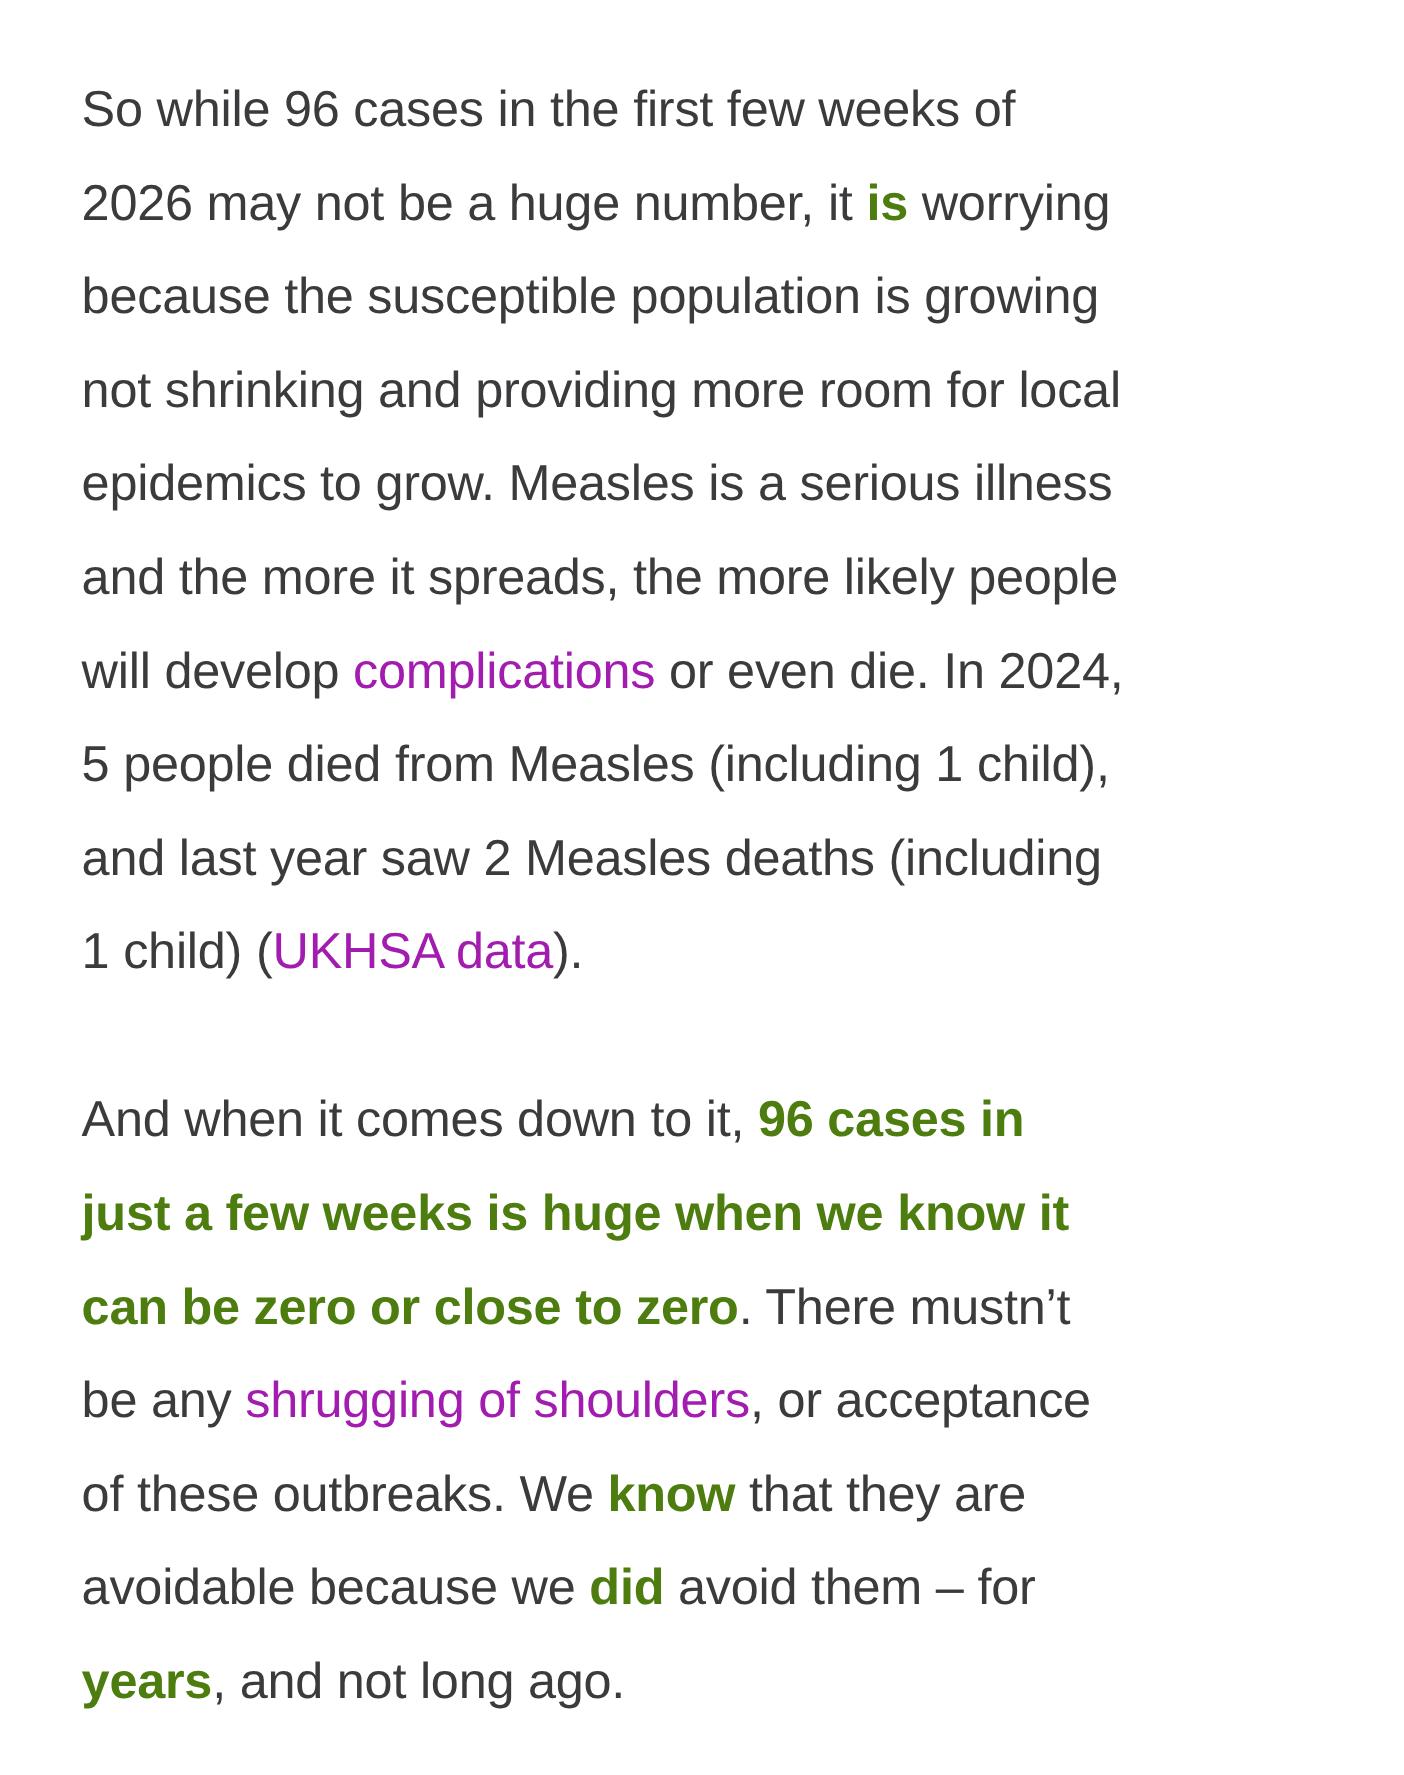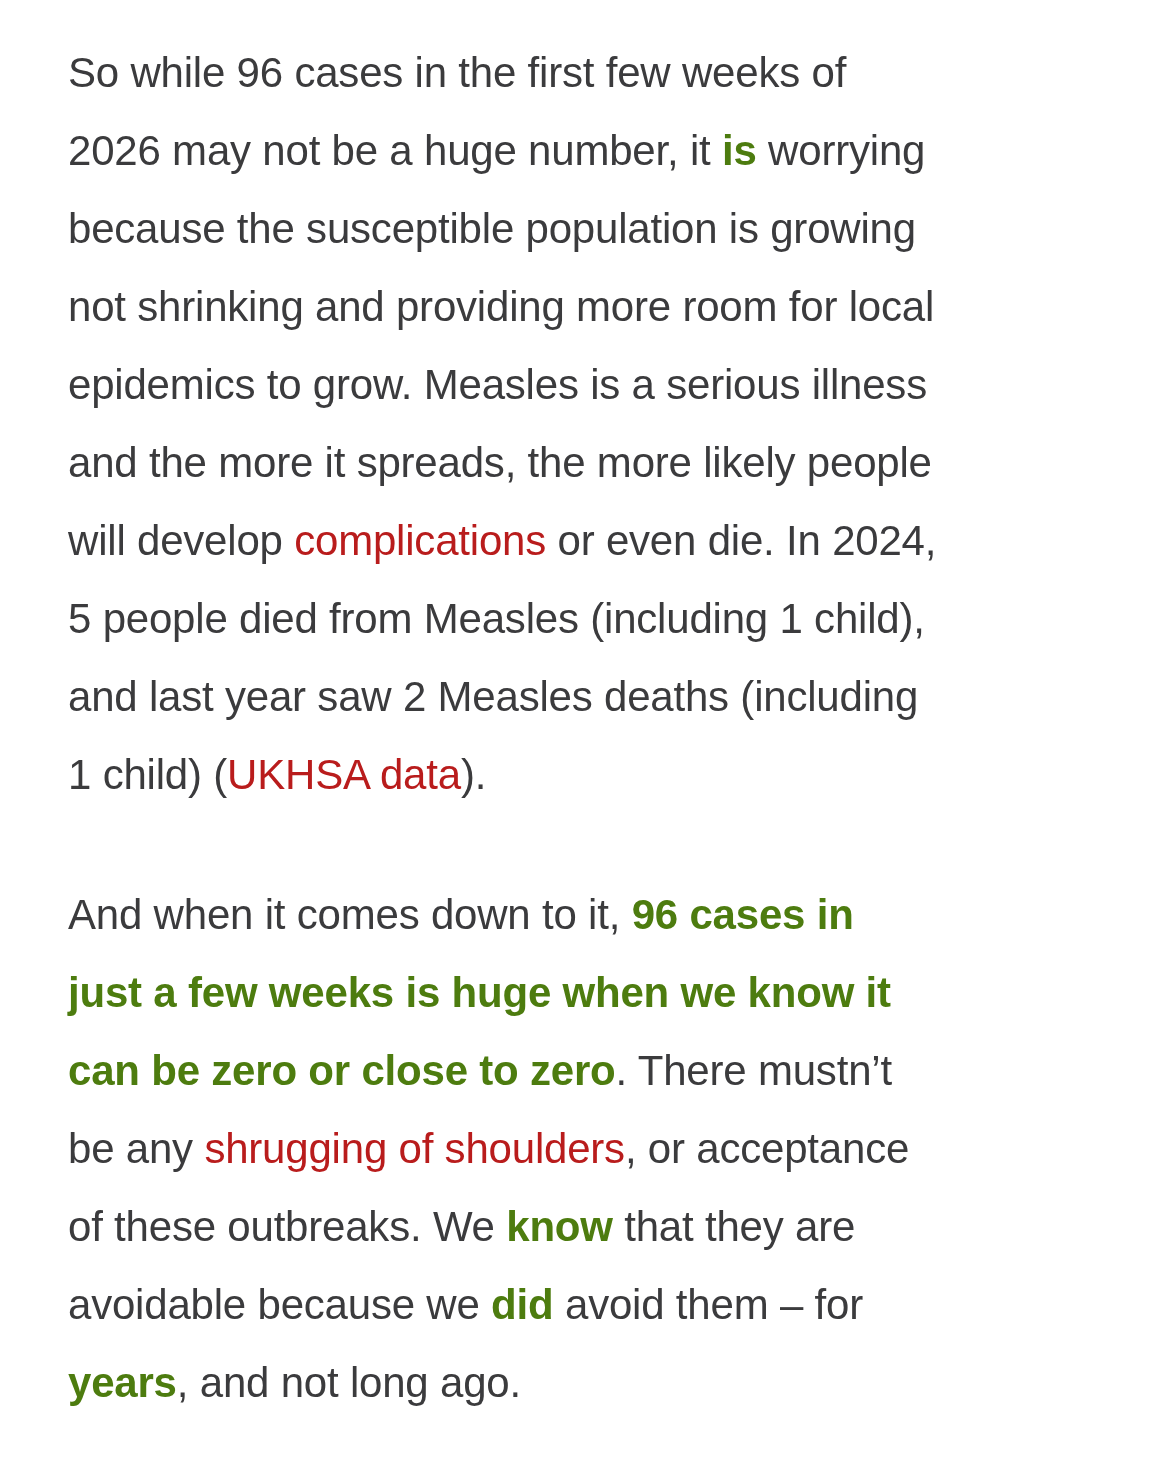--- a/index.html
+++ b/index.html
@@ -7,39 +7,39 @@
     padding: 0;
     background: #ffffff;
   }
   body {
     width: 1170px;
     min-height: 1479px;
     font-family: "Liberation Sans", "DejaVu Sans", sans-serif;
     -webkit-font-smoothing: antialiased;
   }
   .article {
-    padding: 34px 68px 0 68px;
+    padding: 52px 68px 0 68px;
   }
   .article p {
     margin: 0 0 62px 0;
     font-size: 42px;
     line-height: 78px;
     letter-spacing: -0.2px;
     color: #3b3b3d;
     font-weight: 400;
   }
   .article p:last-child {
     margin-bottom: 0;
   }
   .article .b {
     font-weight: 700;
     color: #4d7c0f;
   }
   .article a {
-    color: #b91c1c;
+    color: #a21caf;
     text-decoration: none;
     cursor: pointer;
   }
 </style>
 </head>
 <body>
 
 <main class="article">
   <p><span>So while 96 cases in the first few weeks of</span><br><span>2026 may not be a huge number, it </span><span class="b">is</span><span> worrying</span><br><span>because the susceptible population is growing</span><br><span>not shrinking and providing more room for local</span><br><span>epidemics to grow. Measles is a serious illness</span><br><span>and the more it spreads, the more likely people</span><br><span>will develop </span><a href="#">complications</a><span> or even die. In 2024,</span><br><span>5 people died from Measles (including 1 child),</span><br><span>and last year saw 2 Measles deaths (including</span><br><span>1 child) (</span><a href="#">UKHSA data</a><span>).</span></p>
   <p><span>And when it comes down to it, </span><span class="b">96 cases in</span><br><span class="b">just a few weeks is huge when we know it</span><br><span class="b">can be zero or close to zero</span><span>. There mustn’t</span><br><span>be any </span><a href="#">shrugging of shoulders</a><span>, or acceptance</span><br><span>of these outbreaks. We </span><span class="b">know</span><span> that they are</span><br><span>avoidable because we </span><span class="b">did</span><span> avoid them – for</span><br><span class="b">years</span><span>, and not long ago.</span></p>

